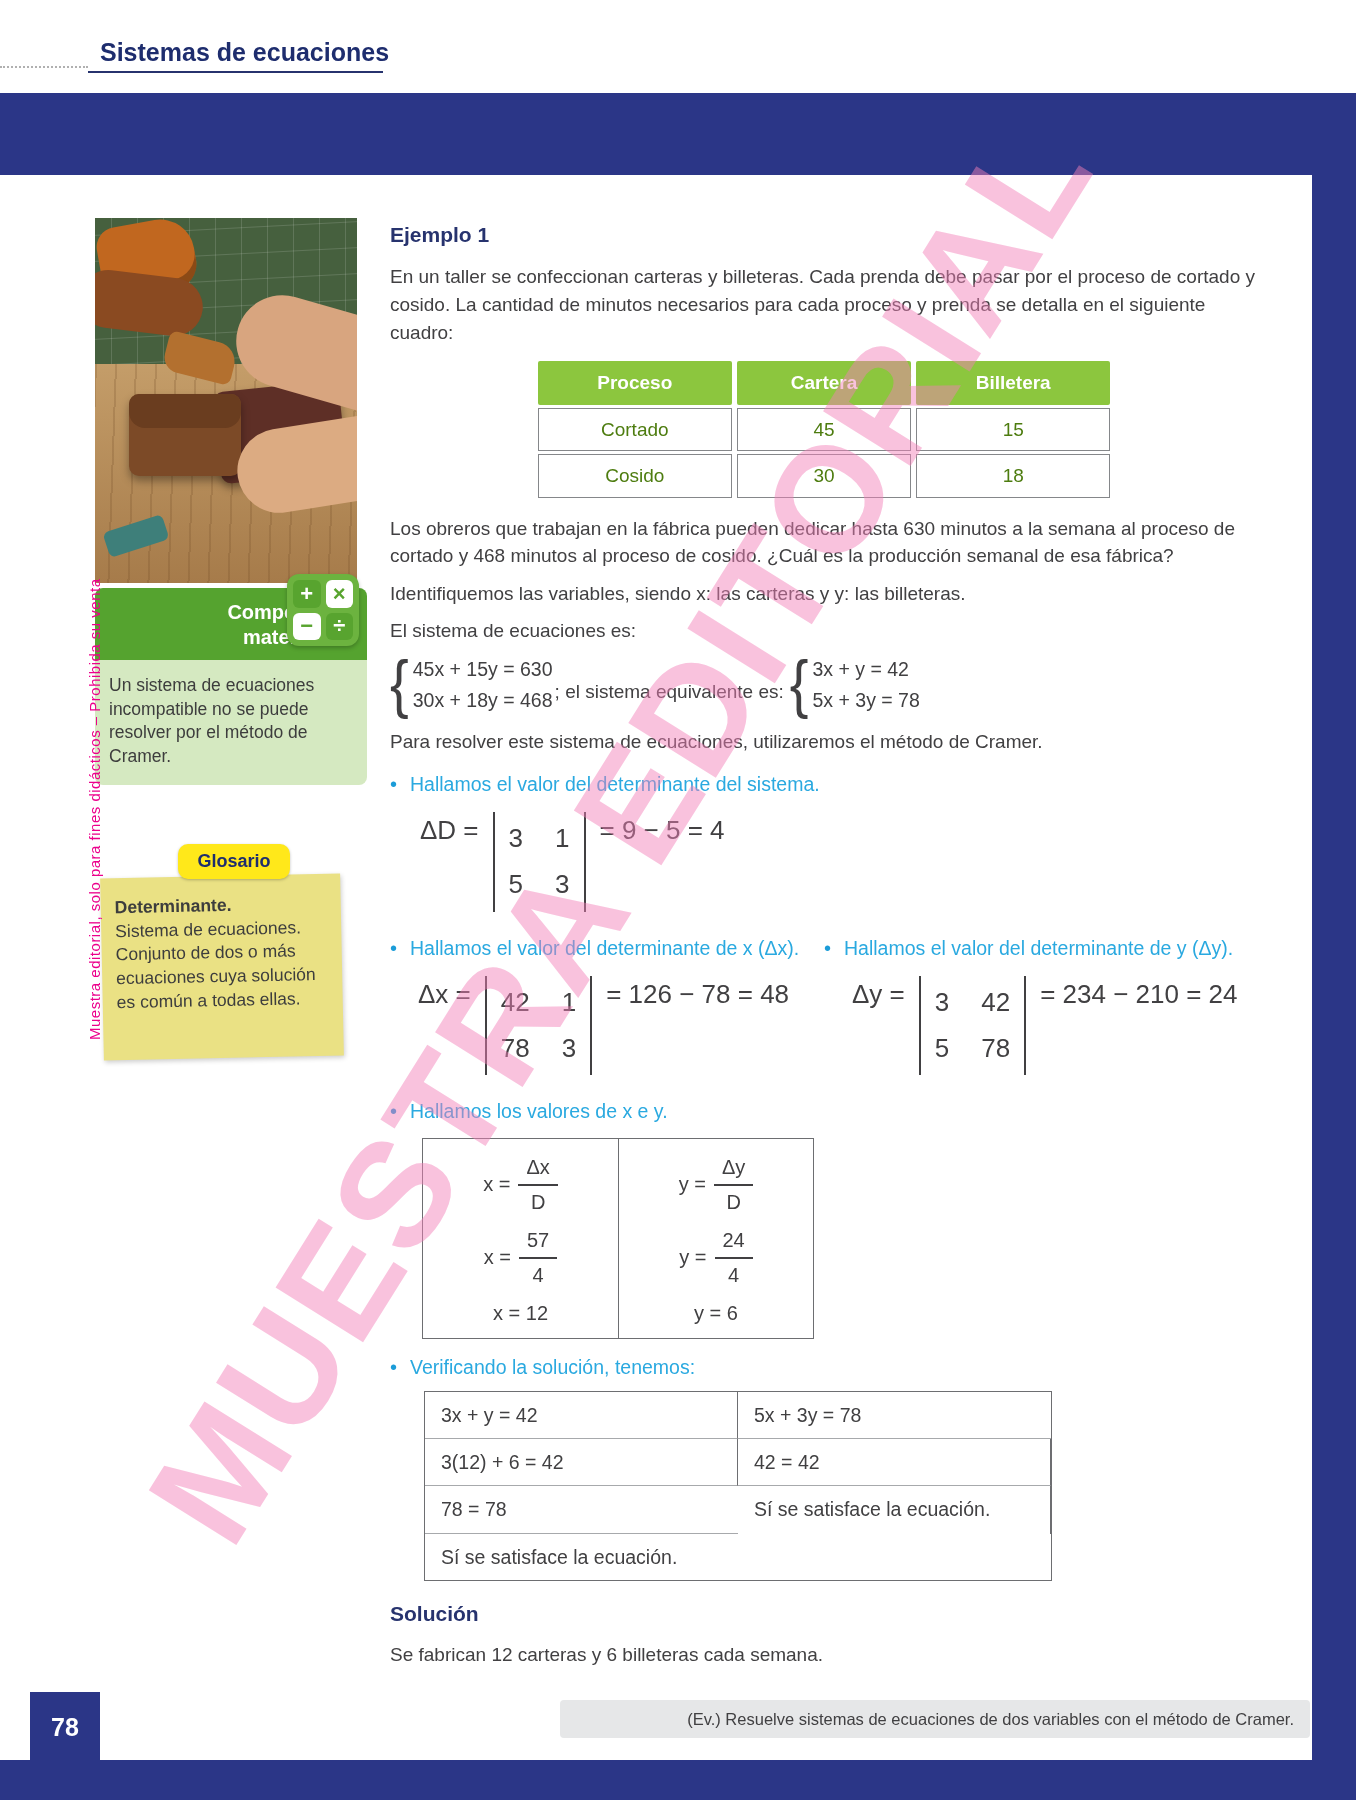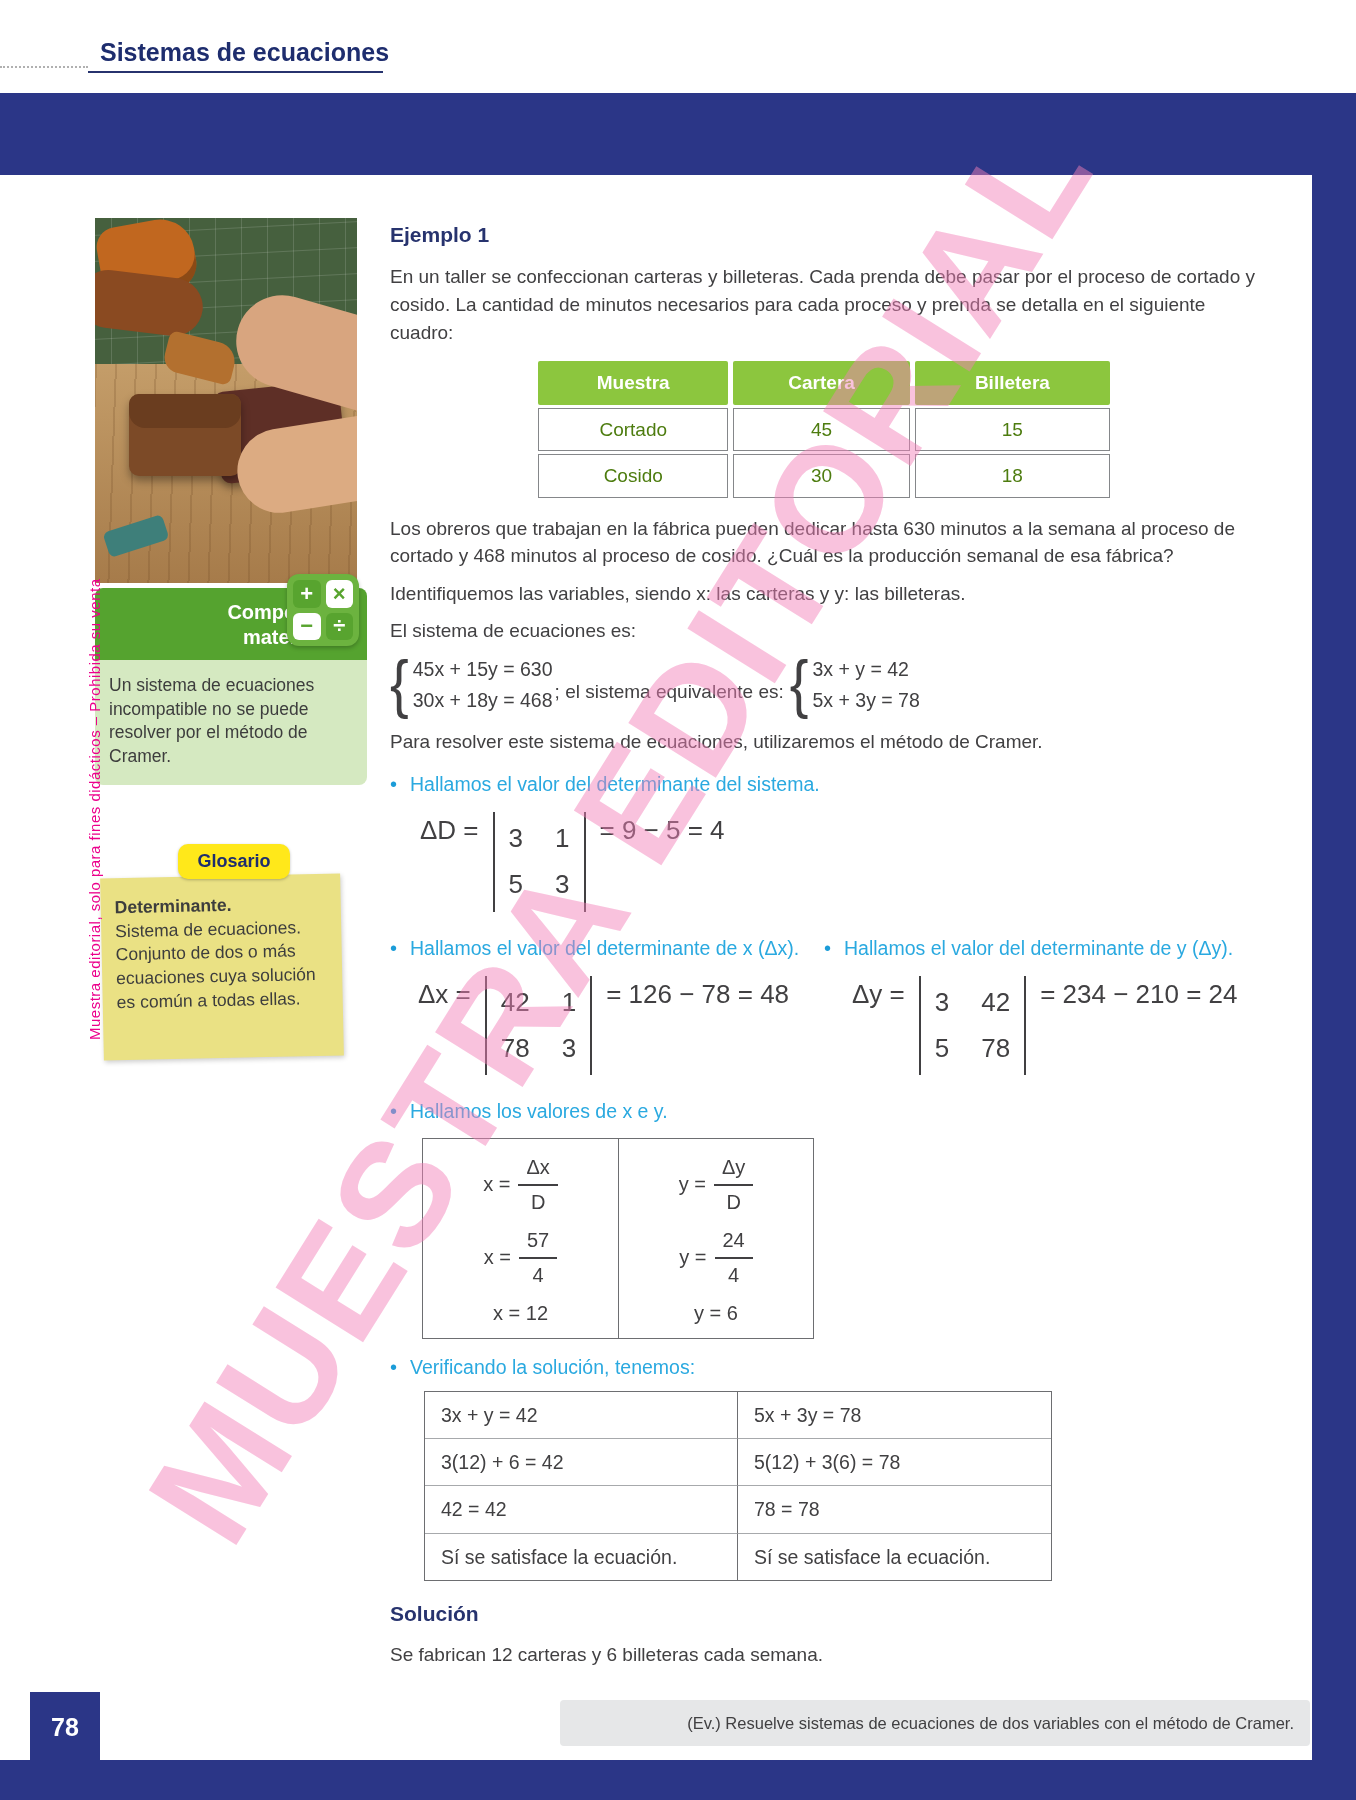--- a/index.html
+++ b/index.html
@@ -115,21 +115,21 @@
 
   .verify-box { border:1.5px solid #6d6e71; width:628px; margin:10px 0 8px 34px;
     display:grid; grid-template-columns:1fr 1fr; font-size:19.5px; }
   .verify-box div { padding:9px 16px; border-bottom:1px solid #a7a9ac; }
   .verify-box div.lc { border-right:1px solid #6d6e71; }
   .verify-box div.last { border-bottom:none; }
 
   .h-solucion { font-size:21px; font-weight:bold; color:#27336e; margin:18px 0 12px; }
 
   
-  .footer-pill { position:absolute; left:560px; top:1700px; width:750px; height:46px; background:#e6e7e8;
+  .footer-pill { position:absolute; left:560px; top:1700px; width:750px; height:38px; background:#e6e7e8;
     border-radius:4px; display:flex; align-items:center; justify-content:flex-end; padding:14px 16px;
     font-size:16.5px; color:#414042; }
   .pageno { position:absolute; left:30px; top:1692px; width:70px; height:70px; background:#2b3687;
     color:#fff; display:flex; align-items:center; justify-content:center; font-size:25px; font-weight:bold; }
 </style>
 </head>
 <body>
 
 <div class="page">
 
@@ -177,21 +177,21 @@
 
   <div class="vwm">Muestra editorial, solo para fines didácticos – Prohibida su venta</div>
 
   <div class="main">
     <div class="h-example">Ejemplo 1</div>
     <p>En un taller se confeccionan carteras y billeteras. Cada prenda debe pasar por el proceso de cortado y cosido. La cantidad de minutos necesarios para cada proceso y prenda se detalla en el siguiente cuadro:</p>
 
     <table class="process">
       <thead>
         <tr>
-          <th>Muestra</th>
+          <th>Proceso</th>
           <th>Cartera</th>
           <th>Billetera</th>
         </tr>
       </thead>
       <tbody>
         <tr>
           <td>Cortado</td>
           <td>45</td>
           <td>15</td>
         </tr>
@@ -317,21 +317,20 @@
 
     <div class="bullet-row">
       <span class="bullet-dot">•</span>
       <span class="bullet-text">Verificando la solución, tenemos:</span>
     </div>
 
     <div class="verify-box">
       <div class="lc">3x + y = 42</div>
       <div>5x + 3y = 78</div>
       <div class="lc">3(12) + 6 = 42</div>
-      <div>5(12) + 3(6) = 78</div>
       <div class="lc">42 = 42</div>
       <div>78 = 78</div>
       <div class="lc last">Sí se satisface la ecuación.</div>
       <div class="last">Sí se satisface la ecuación.</div>
     </div>
 
     <div class="h-solucion">Solución</div>
     <p>Se fabrican 12 carteras y 6 billeteras cada semana.</p>
   </div>
 

